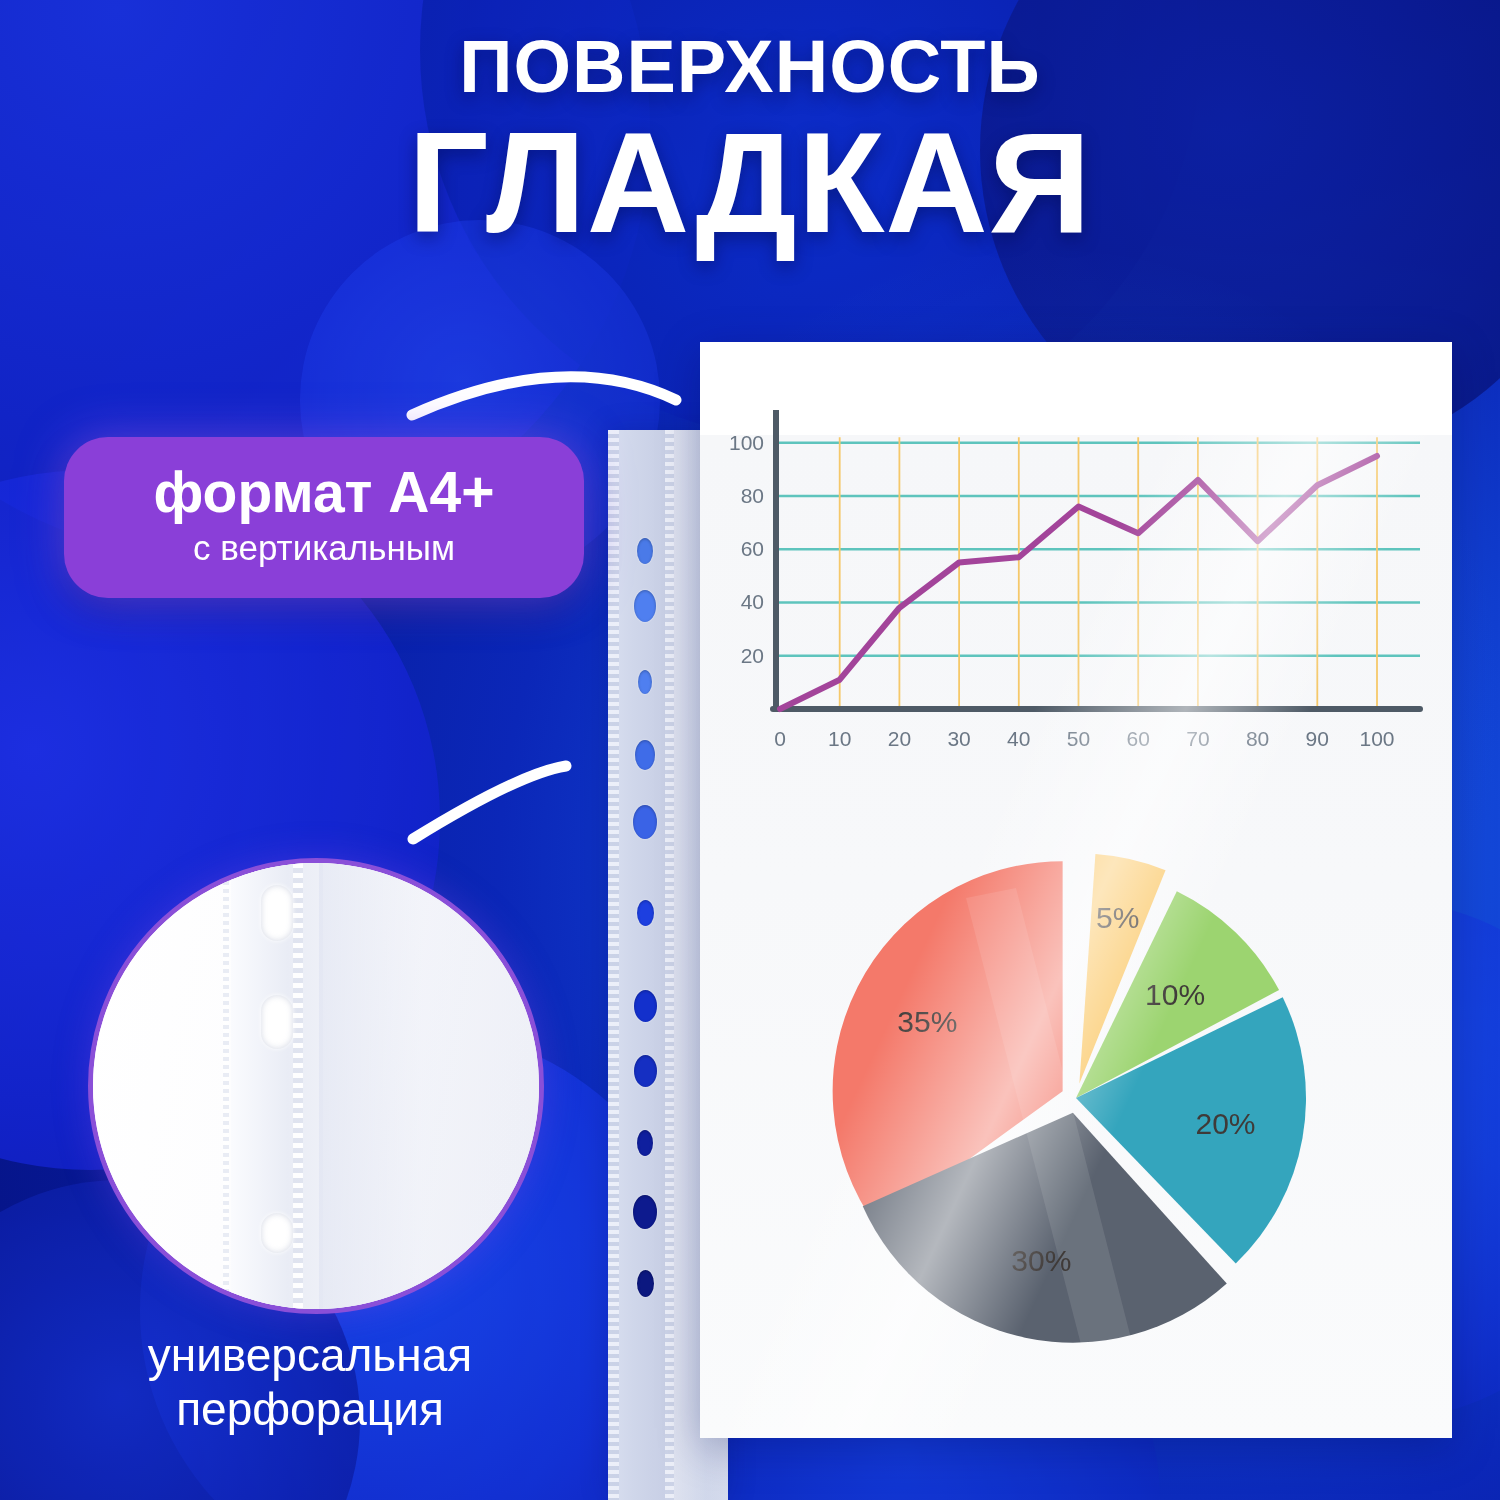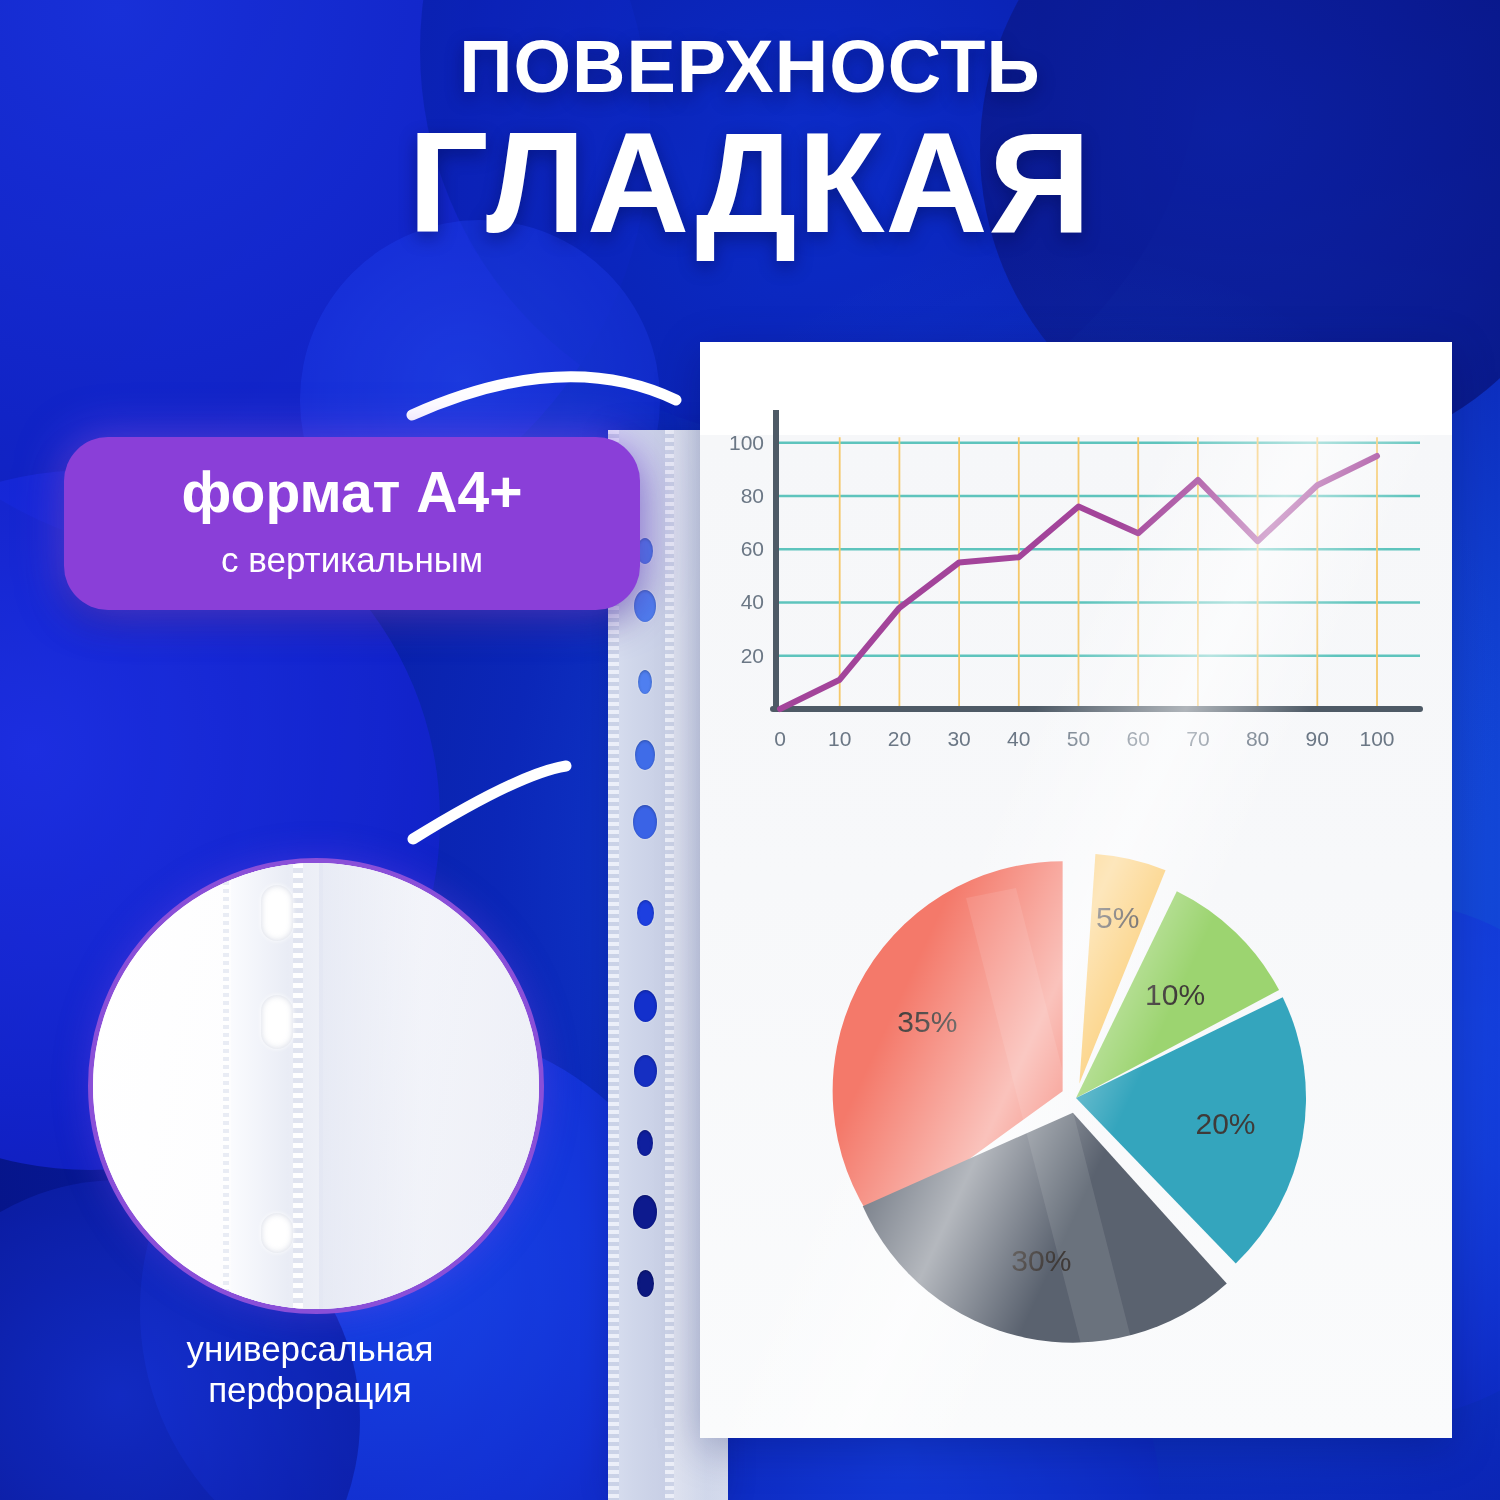--- a/index.html
+++ b/index.html
@@ -34,25 +34,25 @@
   
   .head{position:absolute;left:0;right:0;text-align:center;color:#fff;z-index:30;
         text-shadow:0 6px 18px rgba(2,8,70,.45);}
   .head-top{top:30px;font-size:74px;font-weight:bold;letter-spacing:1px;line-height:1;}
   .head-big{top:112px;font-size:142px;font-weight:bold;letter-spacing:1px;line-height:1;}
 
   
   .badge{
     position:absolute;left:64px;top:437px;width:496px;
     background:#8a3fd8;border-radius:44px;
-    padding:26px 40px 30px;text-align:center;color:#fff;z-index:30;
+    padding:26px 12px 30px;text-align:center;color:#fff;z-index:30;
     box-shadow:0 0 46px rgba(150,90,255,.55), 0 14px 34px rgba(5,10,70,.35);
   }
   .badge-title{font-size:57px;font-weight:bold;line-height:1.05;}
-  .badge-sub{font-size:35px;line-height:1.18;margin-top:16px;font-weight:400;}
+  .badge-sub{font-size:35px;line-height:1.18;margin-top:4px;font-weight:400;}
 
   
   .arcs{position:absolute;inset:0;z-index:28;pointer-events:none;}
 
   
   .inset{
     position:absolute;left:88px;top:858px;width:446px;height:446px;border-radius:50%;
     border:5px solid #8a4fd8;overflow:hidden;z-index:29;
     background:#fdfdff;
     box-shadow:0 0 34px rgba(120,70,230,.35);
@@ -75,21 +75,21 @@
   .inset-hole{position:absolute;left:168px;width:32px;background:#ffffff;border-radius:16px;
                box-shadow:inset 0 0 6px rgba(160,168,195,.45), 0 0 4px rgba(255,255,255,.9);}
   .ih1{top:22px;height:56px;}
   .ih2{top:132px;height:54px;}
   .ih3{top:350px;height:40px;}
   .inset-shade{position:absolute;left:226px;top:0;width:230px;height:446px;
                background:linear-gradient(90deg,rgba(225,229,242,.75) 0%,rgba(240,242,249,.35) 45%,rgba(248,249,253,0) 100%);}
 
   .inset-caption{
     position:absolute;left:0;width:620px;top:1328px;text-align:center;color:#fff;z-index:30;
-    font-size:35px;line-height:1.18;
+    font-size:46px;line-height:1.18;
   }
 
   
   .sleeve{
     position:absolute;left:608px;top:430px;width:120px;height:1070px;z-index:18;
     background:linear-gradient(90deg,#d9dff0 0%,#cfd6ea 22%,#c6cde4 55%,#cfd6ea 80%,#d7ddee 100%);
     box-shadow:0 0 26px rgba(10,20,90,.22);
   }
   .sleeve-edge-l{position:absolute;left:0;top:0;width:11px;height:100%;
     background:repeating-linear-gradient(180deg,#eef1fa 0 4px,#c9d1e6 4px 8px);opacity:.9;}

